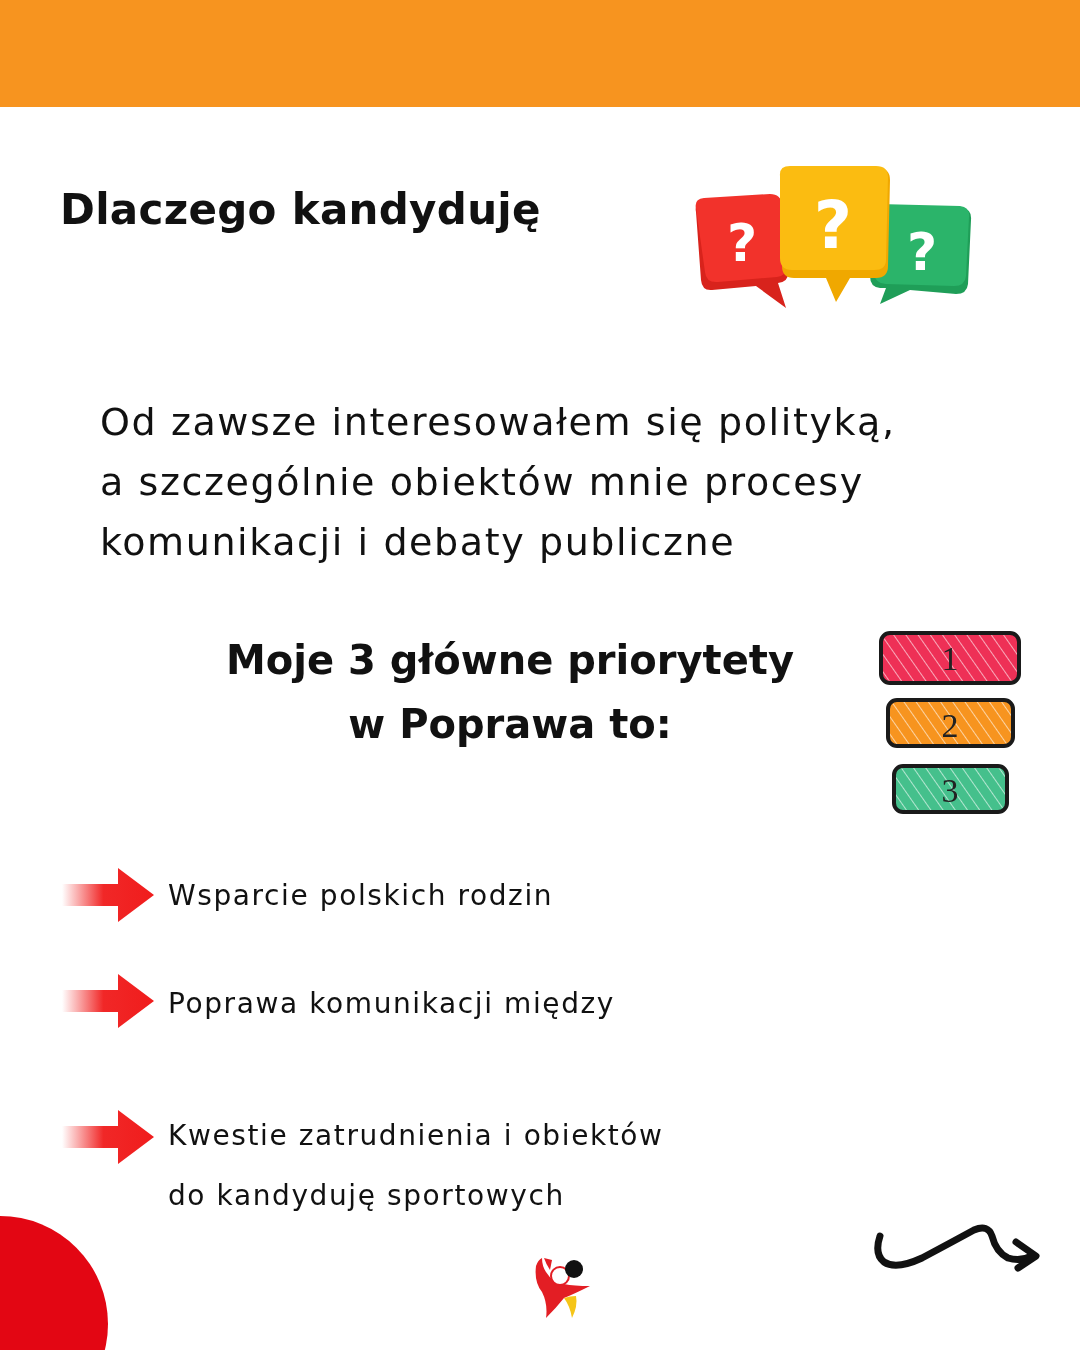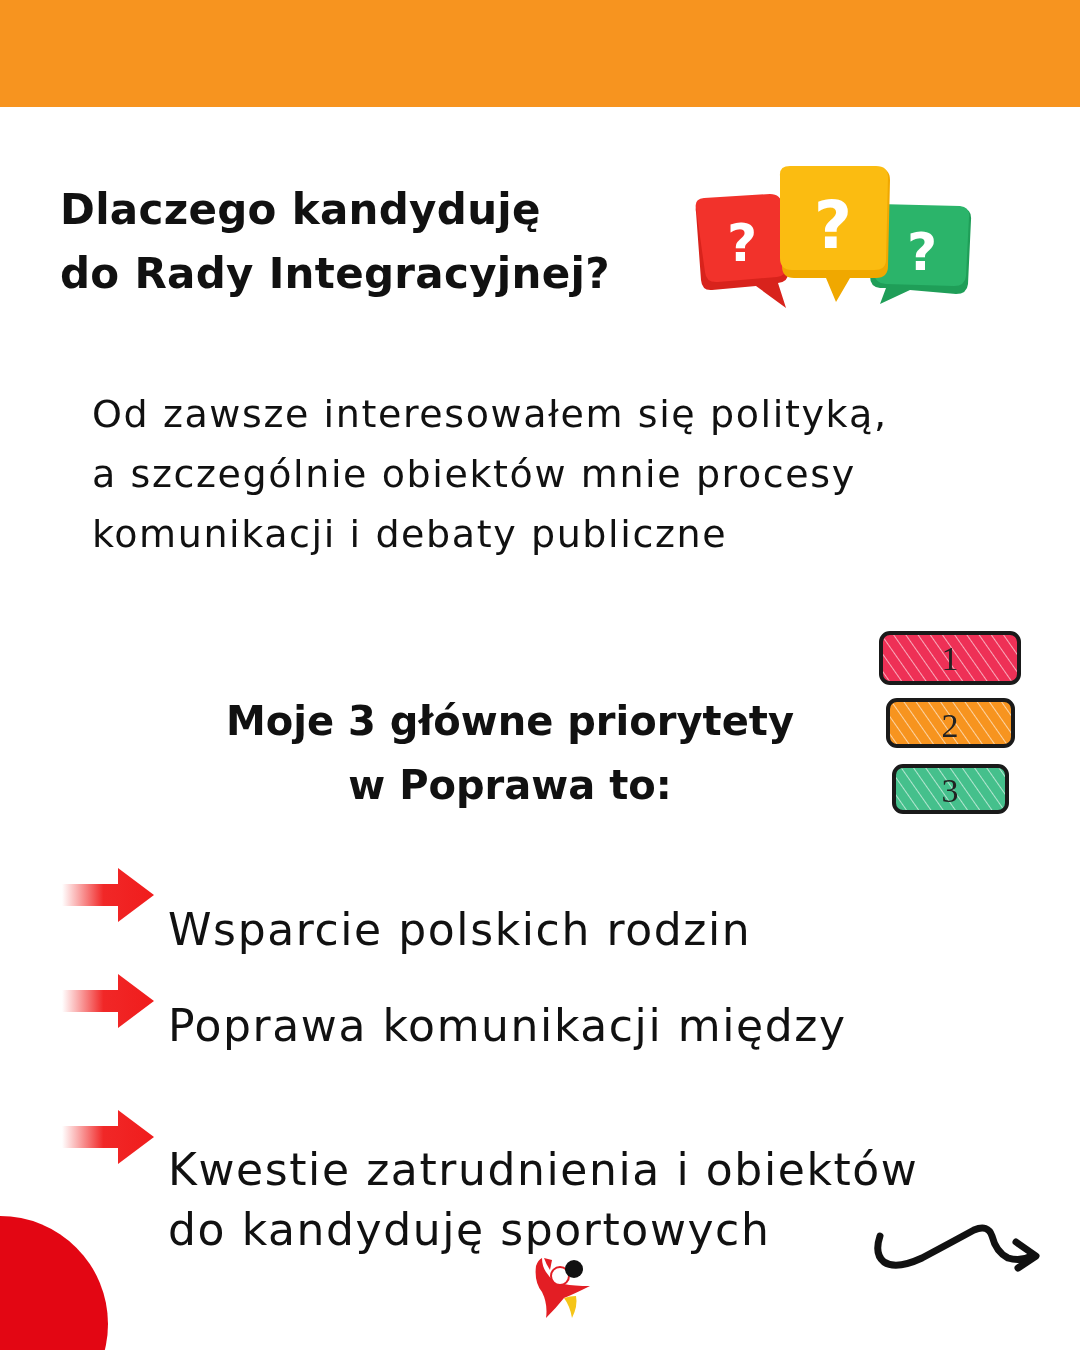--- a/index.html
+++ b/index.html
@@ -16,52 +16,51 @@
     }
     .title span { display: block; }
     .qmarks { position: absolute; left: 690px; top: 166px; width: 285px; height: 148px; }
     .intro {
       position: absolute; left: 88px; top: 380px; width: 960px;
       font-family: "DejaVu Sans", sans-serif; font-size: 38px; line-height: 60px;
       letter-spacing: 1.6px; color: #111; font-weight: normal;
     }
     .intro span { display: block; white-space: nowrap; }
     .subtitle {
-      position: absolute; left: 170px; top: 689px; width: 680px;
+      position: absolute; left: 170px; top: 628px; width: 680px;
       text-align: center; font-family: "DejaVu Sans", sans-serif; font-weight: bold;
       font-size: 40px; line-height: 64px; color: #111;
     }
     .subtitle span { display: block; }
     .rank-badges { position: absolute; left: 876px; top: 628px; width: 150px; height: 192px; }
     .priorities { position: absolute; left: 0; top: 860px; width: 1080px; }
     .priority {
       position: absolute; left: 0; width: 1080px;
     }
     .priority .arrow { position: absolute; left: 62px; width: 94px; height: 54px; }
     .priority .text {
       position: absolute; left: 168px; width: 880px;
-      font-family: "DejaVu Sans", sans-serif; font-size: 44px; line-height: 60px;
-      letter-spacing: 1.6px; color: #111; margin-top: 34px;
+      font-family: "DejaVu Sans", sans-serif; font-size: 28px; line-height: 60px;
+      letter-spacing: 1.6px; color: #111;
     }
     .priority .text span { display: block; white-space: nowrap; }
     .red-circle {
       position: absolute; left: -108px; top: 1216px; width: 216px; height: 216px;
       border-radius: 50%; background: #e30613;
     }
     .logo { position: absolute; left: 530px; top: 1252px; width: 72px; height: 70px; }
     .next-arrow { position: absolute; left: 870px; top: 1218px; width: 172px; height: 60px; }
   </style>
 </head>
 <body>
 
 <div class="top-bar"></div>
 
 <h1 class="title" style="margin:0;">
   <span>Dlaczego kandyduję</span>
-  <span>do Rady Integracyjnej?</span>
 </h1>
 
 <svg class="qmarks" viewBox="0 0 285 148">
 
   <g>
     <path d="M6 46 Q4 36 14 34 L80 30 Q92 30 93 42 L98 106 Q99 116 88 117 L96 142 L66 120 L22 124 Q12 125 11 114 Z" fill="#d8231c"></path>
     <path d="M6 42 Q4 33 14 32 L80 28 Q91 28 92 39 L96 100 Q97 110 87 111 L28 116 Q16 117 15 106 Z" fill="#f2322b"></path>
     <text x="52" y="95" font-family="DejaVu Sans, sans-serif" font-weight="bold" font-size="52" fill="#fff" text-anchor="middle">?</text>
   </g>
 
@@ -71,21 +70,21 @@
     <text x="232" y="104" font-family="DejaVu Sans, sans-serif" font-weight="bold" font-size="52" fill="#fff" text-anchor="middle">?</text>
   </g>
 
   <g>
     <path d="M92 12 Q90 2 102 2 L188 2 Q200 2 200 14 L198 100 Q198 112 186 112 L160 112 L146 136 L136 112 L104 112 Q92 112 92 100 Z" fill="#f0a800"></path>
     <path d="M90 10 Q89 0 100 0 L186 0 Q198 0 198 11 L196 94 Q196 104 184 104 L102 104 Q90 104 90 92 Z" fill="#fbbc11"></path>
     <text x="143" y="82" font-family="DejaVu Sans, sans-serif" font-weight="bold" font-size="66" fill="#fff" text-anchor="middle">?</text>
   </g>
 </svg>
 
-<p class="intro" style="margin:4px;">
+<p class="intro" style="margin:12px;">
   <span>Od zawsze interesowałem się polityką,</span>
   <span>a szczególnie obiektów mnie procesy</span>
   <span>komunikacji i debaty publiczne</span>
 </p>
 
 <h2 class="subtitle" style="margin:0;">
   <span>Moje 3 główne priorytety</span>
   <span>w Poprawa to:</span>
 </h2>
 
@@ -133,21 +132,21 @@
     <svg class="arrow" style="top:12px;" viewBox="0 0 94 54">
       <defs>
         <linearGradient id="arrowGrad2" x1="0" x2="1" y1="0" y2="0">
           <stop offset="0" stop-color="#f01c1c" stop-opacity="0"></stop>
           <stop offset="0.45" stop-color="#f01c1c" stop-opacity="0.95"></stop>
           <stop offset="1" stop-color="#f01c1c"></stop>
         </linearGradient>
       </defs>
       <polygon points="0,16 56,16 56,0 92,27 56,54 56,38 0,38" fill="url(#arrowGrad2)"></polygon>
     </svg>
-    <div class="text" style="top:0;">
+    <div class="text" style="top:12px;">
       <span>Poprawa komunikacji między</span>
     </div>
   </div>
 
   <div class="priority" style="top:246px;">
     <svg class="arrow" style="top:4px;" viewBox="0 0 94 54">
       <defs>
         <linearGradient id="arrowGrad3" x1="0" x2="1" y1="0" y2="0">
           <stop offset="0" stop-color="#f01c1c" stop-opacity="0"></stop>
           <stop offset="0.45" stop-color="#f01c1c" stop-opacity="0.95"></stop>

